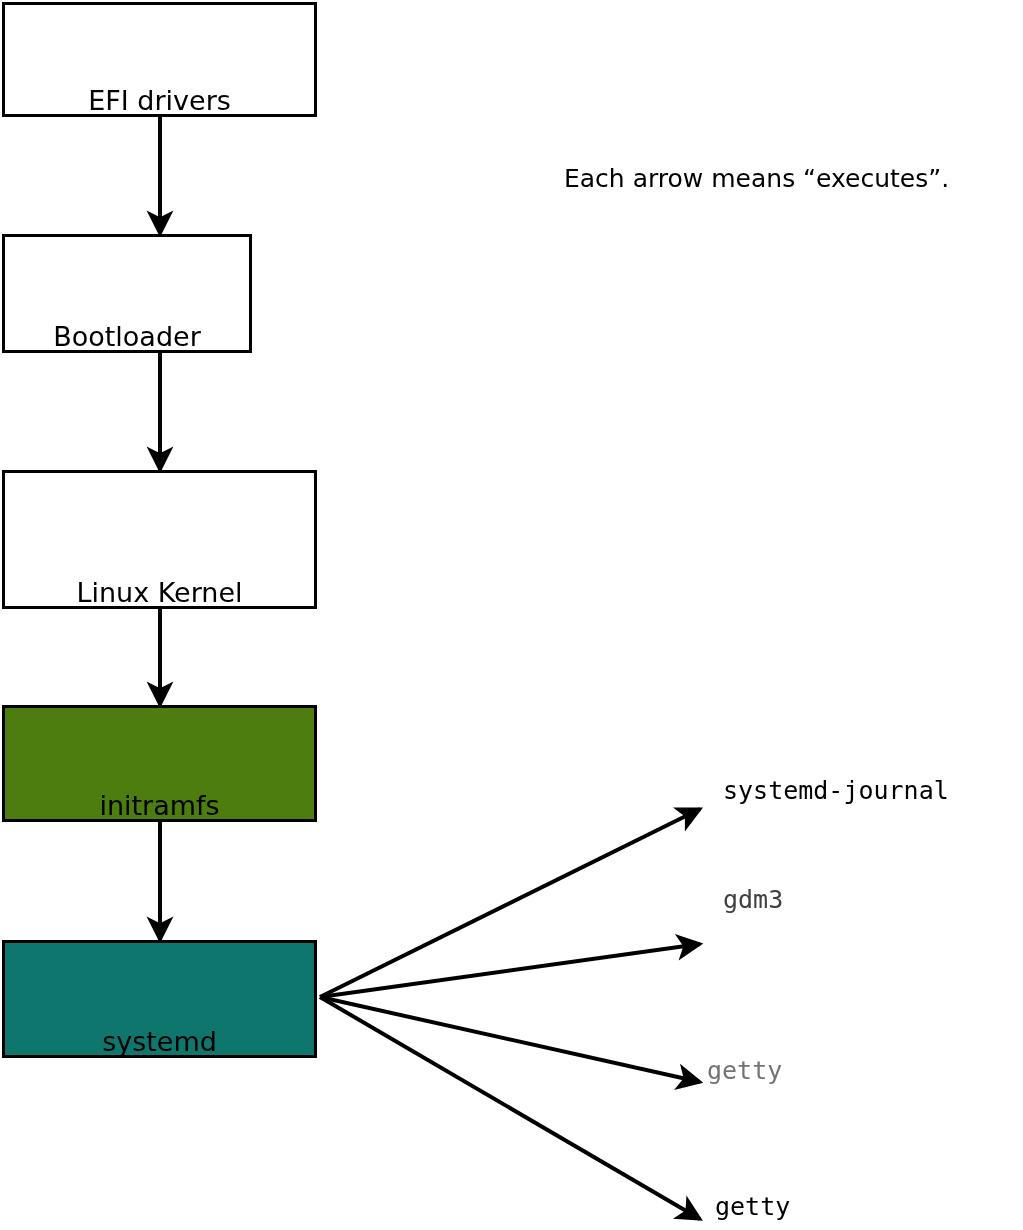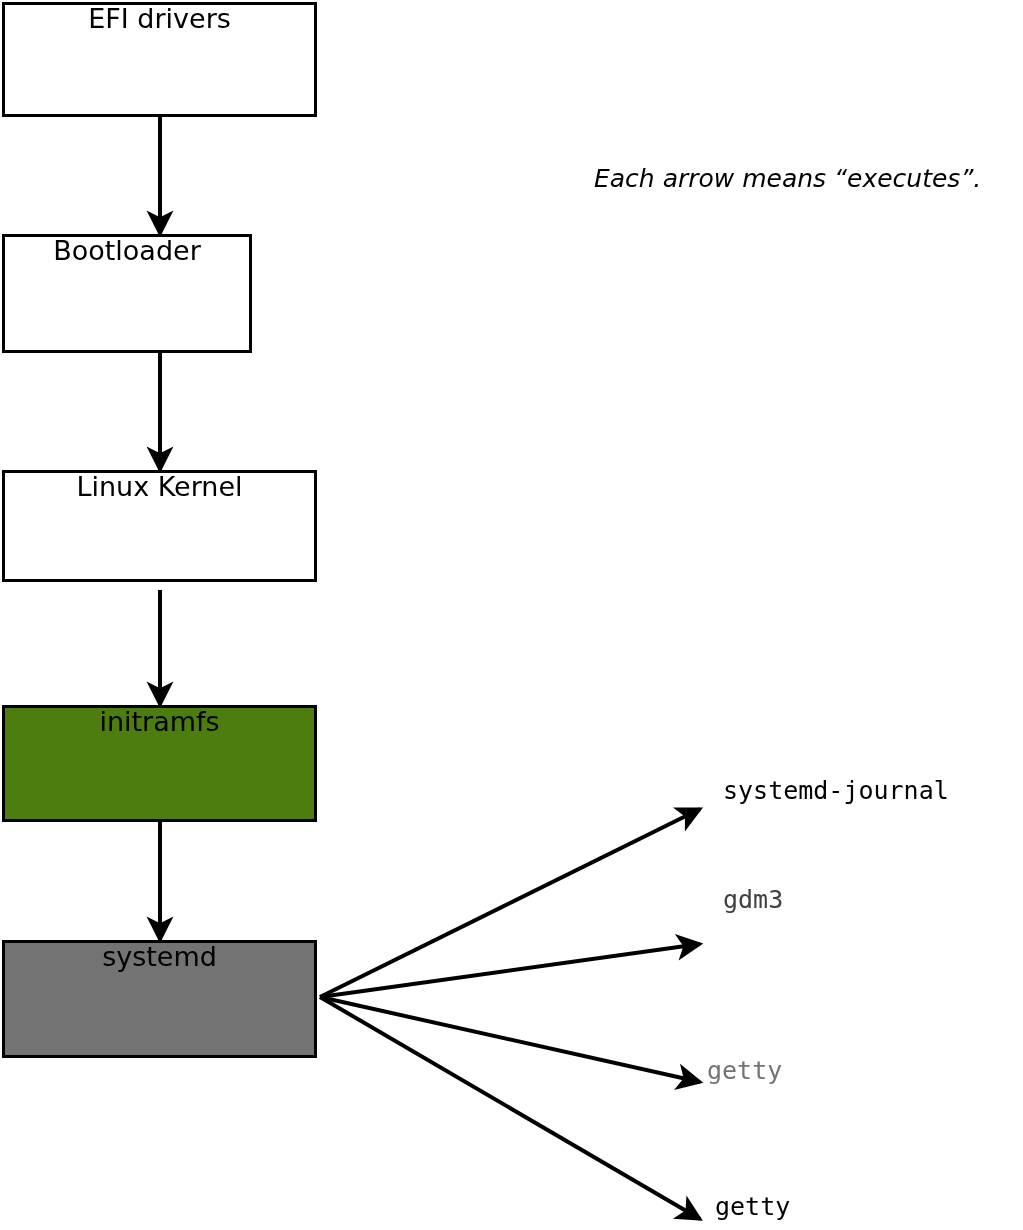--- a/index.html
+++ b/index.html
@@ -14,21 +14,21 @@
     background: #ffffff;
     overflow: hidden;
     font-family: "DejaVu Sans", "Liberation Sans", sans-serif;
   }
   .node-box {
     position: absolute;
     box-sizing: border-box;
     border: 3px solid #000000;
     background: #ffffff;
     display: flex;
-    align-items: flex-start;
+    align-items: flex-end;
     justify-content: center;
   }
   .node-label {
     font-family: "DejaVu Sans", "Liberation Sans", sans-serif;
     font-size: 27px;
     color: #000000;
     line-height: 1;
     white-space: nowrap;
   }
   .caption {
@@ -81,32 +81,32 @@
       </g>
   </svg>
 
   <div id="boxes">
       <div class="node-box" style="left: 2px; top: 2px; width: 315px; height: 115px; border-color: rgb(0, 0, 0); background: rgb(255, 255, 255);">
         <span class="node-label" style="color: rgb(0, 0, 0);">EFI drivers</span>
       </div>
       <div class="node-box" style="left: 2px; top: 234px; width: 250px; height: 119px; border-color: rgb(0, 0, 0); background: rgb(255, 255, 255);">
         <span class="node-label" style="color: rgb(0, 0, 0);">Bootloader</span>
       </div>
-      <div class="node-box" style="left: 2px; top: 470px; width: 315px; height: 112px; border-color: rgb(0, 0, 0); background: rgb(255, 255, 255);">
+      <div class="node-box" style="left: 2px; top: 470px; width: 315px; height: 139px; border-color: rgb(0, 0, 0); background: rgb(255, 255, 255);">
         <span class="node-label" style="color: rgb(0, 0, 0);">Linux Kernel</span>
       </div>
       <div class="node-box" style="left: 2px; top: 705px; width: 315px; height: 117px; border-color: rgb(0, 0, 0); background: #4d7c0f;">
         <span class="node-label" style="color: rgb(0, 0, 0);">initramfs</span>
       </div>
-      <div class="node-box" style="left: 2px; top: 940px; width: 315px; height: 118px; border-color: rgb(0, 0, 0); background: #737373;">
+      <div class="node-box" style="left: 2px; top: 940px; width: 315px; height: 118px; border-color: rgb(0, 0, 0); background: #0f766e;">
         <span class="node-label" style="color: rgb(0, 0, 0);">systemd</span>
       </div>
     </div>
 
-  <div class="caption" id="caption" style="left: 594px; top: 166px; font-style: italic;">Each arrow means “executes”.</div>
+  <div class="caption" id="caption" style="left: 564px; top: 166px;">Each arrow means “executes”.</div>
 
   <div id="leaf-labels">
       <div class="leaf-label" style="left: 723px; top: 778px; color: rgb(0, 0, 0); text-align: center;">systemd-journal</div>
       <div class="leaf-label" style="left: 723px; top: 887px; color: #404040;">gdm3</div>
       <div class="leaf-label" style="left: 707px; top: 1058px; color: #737373;">getty</div>
       <div class="leaf-label" style="left: 715px; top: 1194px; color: rgb(0, 0, 0);">getty</div>
     </div>
 
 </div>
 

